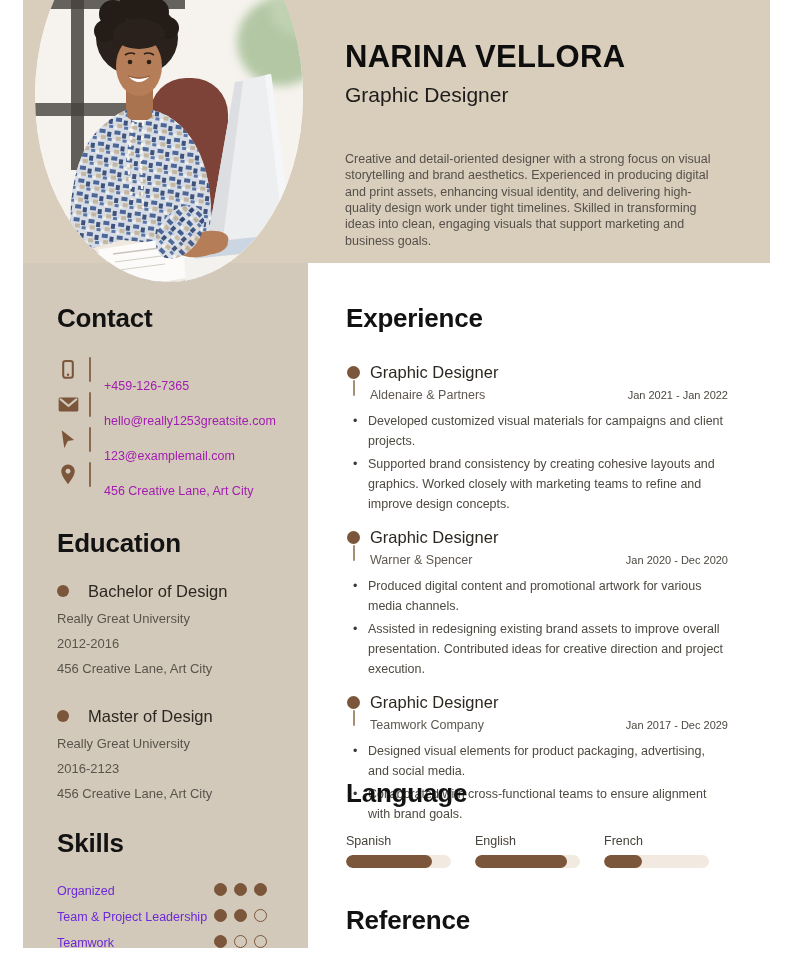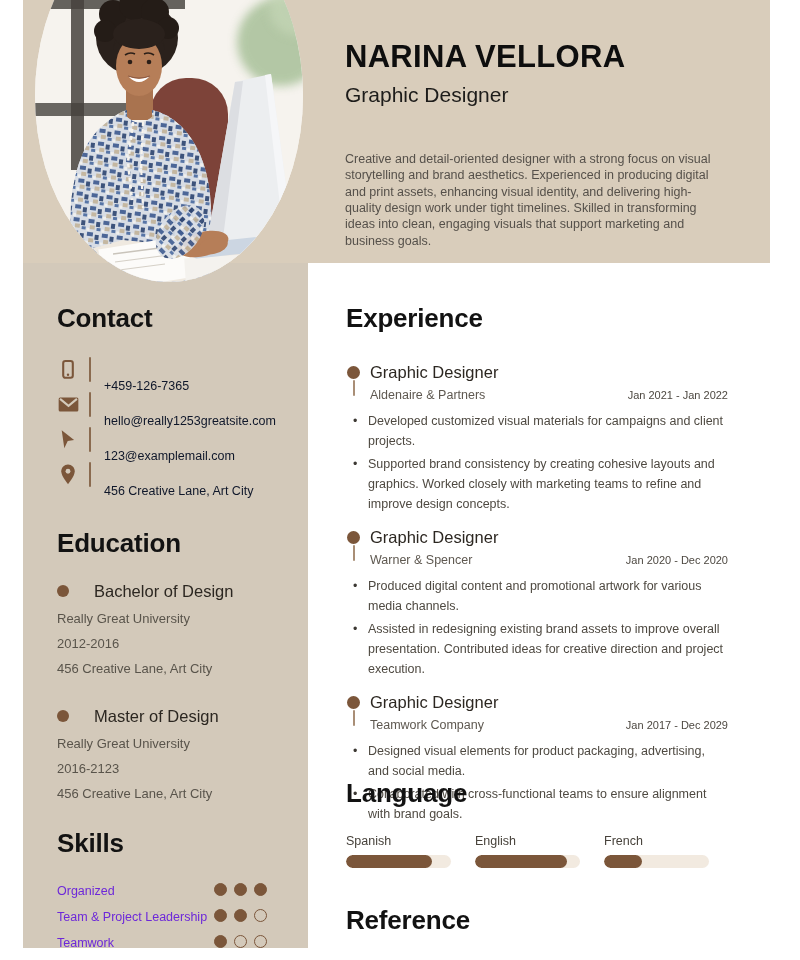--- a/index.html
+++ b/index.html
@@ -22,26 +22,26 @@
   .role{font-size:21px;color:#1d1c1a;margin-top:9px;}
   .summary{font-size:12.5px;line-height:16.3px;color:var(--body);margin:44px 0 0 0;width:382px;}
   
   h2{font-size:26px;font-weight:bold;color:#121212;margin:0;line-height:1.1;letter-spacing:-.2px;}
   
   .contact{position:absolute;left:57px;top:304px;width:245px;}
   .c-list{margin-top:22px;}
   .c-row{display:flex;align-items:center;height:30px;margin-bottom:5px;}
   .c-icon{width:22px;height:24px;display:flex;align-items:center;justify-content:center;color:var(--brown);flex:0 0 22px;}
   .c-sep{width:2px;height:25px;background:#8a6a4f;border-radius:1px;margin-left:10px;margin-right:13px;flex:0 0 2px;}
-  .c-text{font-size:12.5px;color:#0f172a;margin-top:32px;}
+  .c-text{font-size:12.5px;color:#a21caf;margin-top:32px;}
   
   .education{position:absolute;left:57px;top:529px;width:245px;}
   .edu-item{margin-top:24px;}
   .edu-item + .edu-item{margin-top:31px;}
-  .edu-head{display:flex;align-items:center;gap:25px;}
+  .edu-head{display:flex;align-items:center;gap:19px;}
   .edu-dot{width:12px;height:12px;border-radius:50%;background:var(--brown);flex:0 0 12px;}
   .edu-degree{font-size:16.5px;color:var(--dark);}
   .edu-line{font-size:13px;color:#59544b;margin-top:10px;}
   
   .skills{position:absolute;left:57px;top:829px;width:210px;}
   .sk-list{margin-top:24px;}
   .sk-row{display:flex;align-items:flex-start;margin-bottom:9px;}
   .sk-label{flex:1;font-size:12.5px;color:#6d28d9;line-height:16px;padding-top:1px;}
   .dots{display:flex;gap:7px;flex:0 0 auto;padding-top:1px;}
   .dot{width:13px;height:13px;border-radius:50%;border:1.6px solid var(--brown);box-sizing:border-box;background:transparent;}

